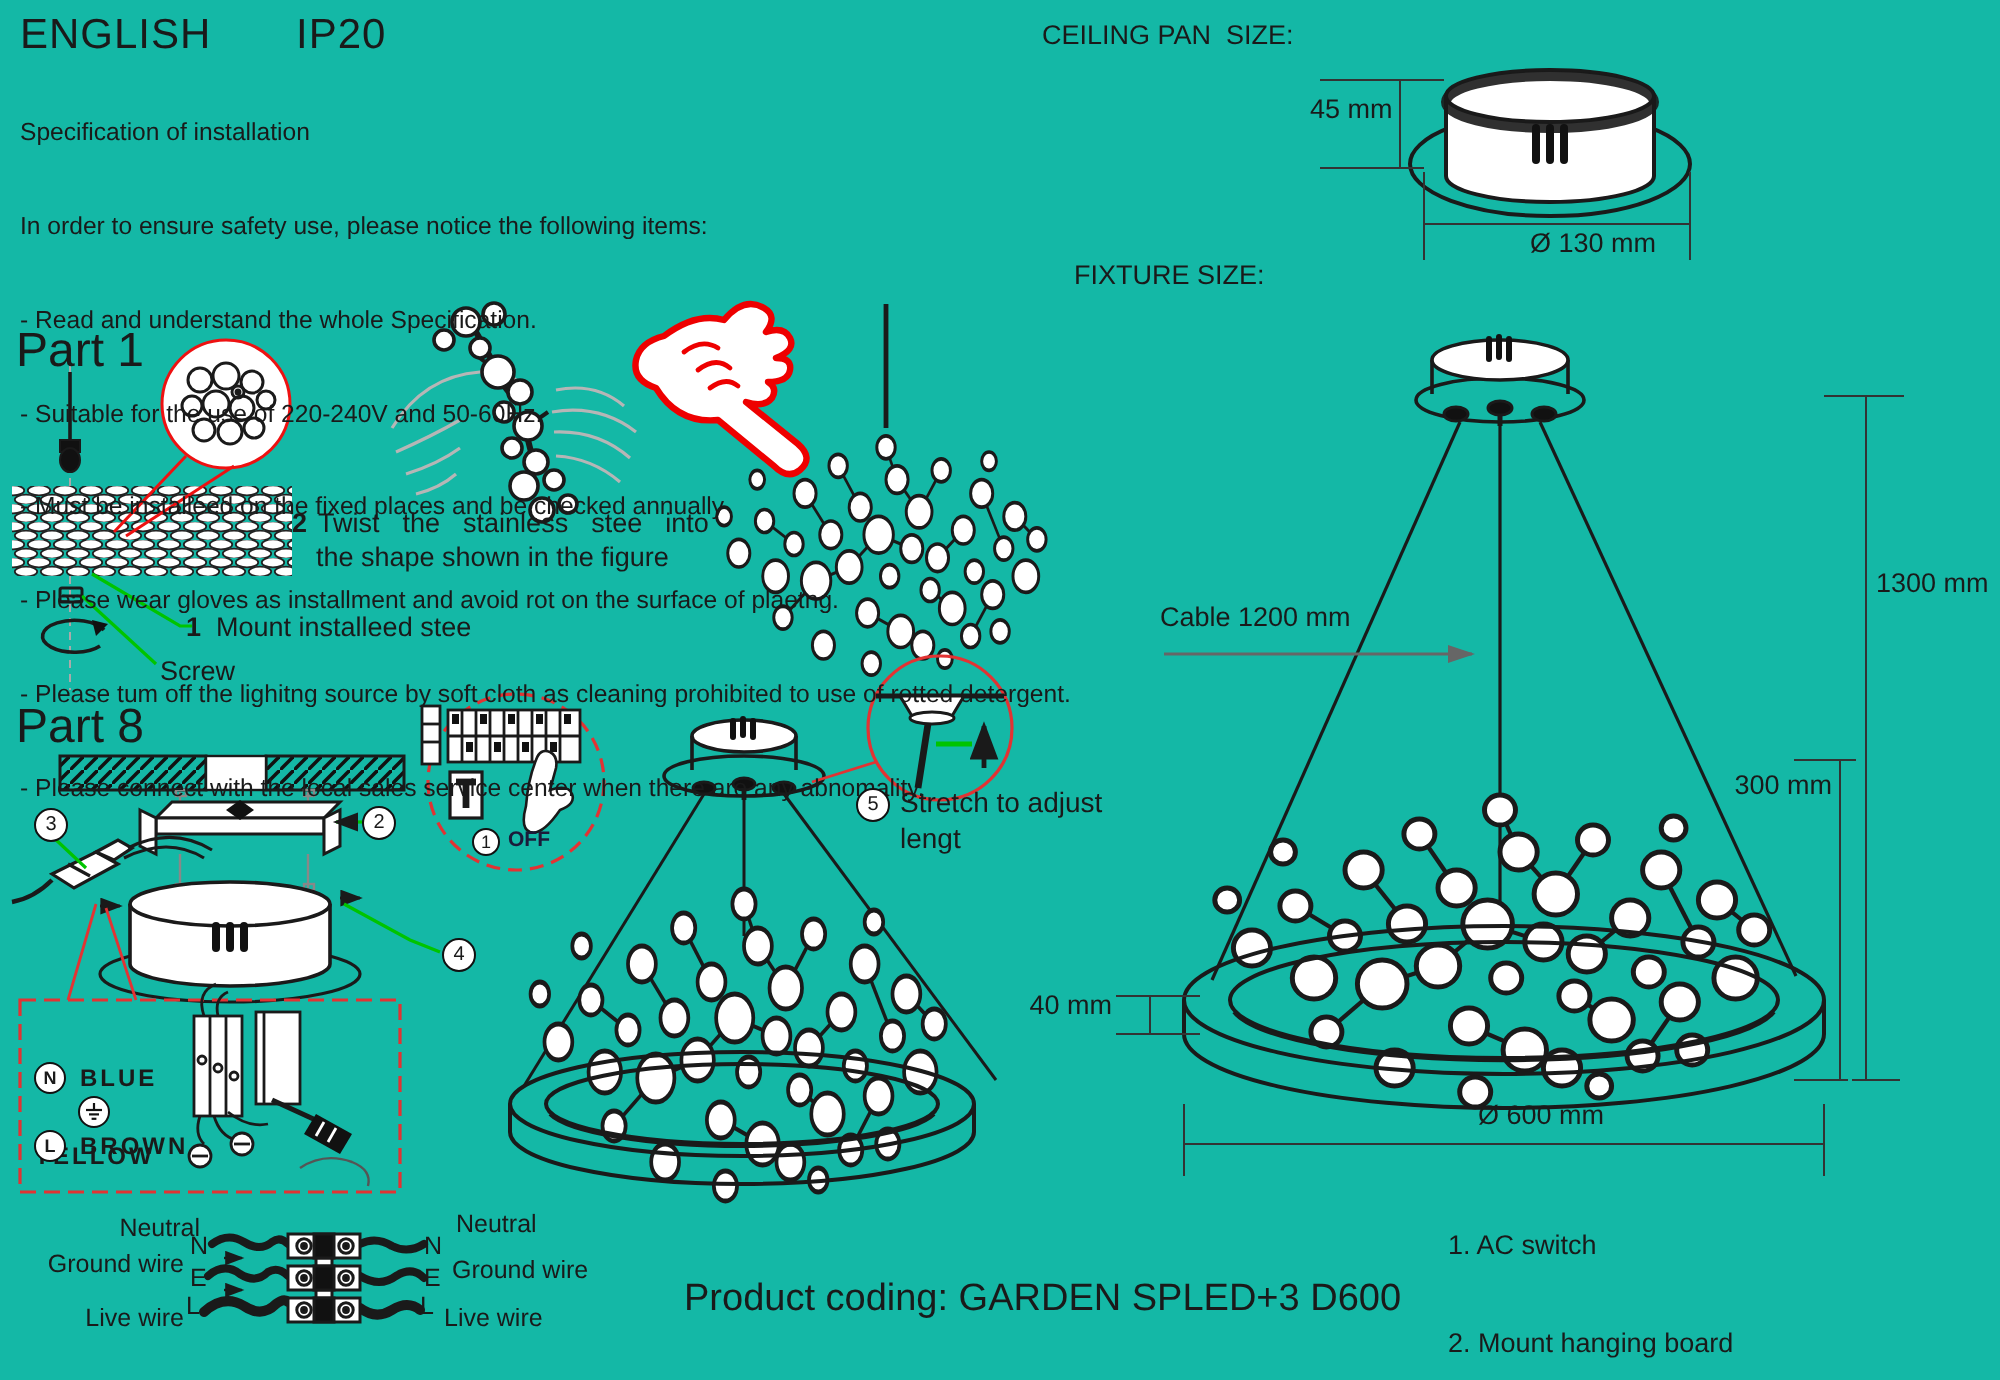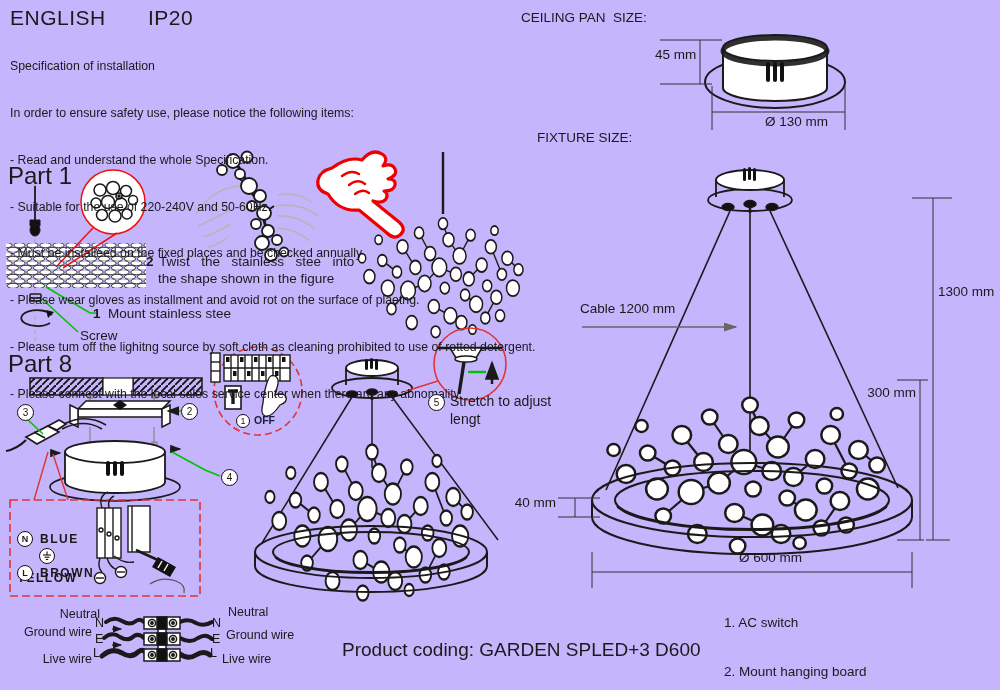--- a/index.html
+++ b/index.html
@@ -1,16 +1,16 @@
 <!DOCTYPE html>
 <html><head>
 <meta charset="utf-8">
 <style>
   html,body{margin:0;padding:0;background:#fff;}
-  .page{position:relative;width:1000px;height:690px;background:#c4b5fd;overflow:hidden;
+  .page{position:relative;width:1000px;height:690px;background:#14b8a6;overflow:hidden;
         font-family:"Liberation Sans",sans-serif;color:#1a1a1a;}
   svg.canvas{position:absolute;left:0;top:0;}
   .t{position:absolute;white-space:pre;line-height:1.2;}
   .h1{font-size:21px;letter-spacing:.5px;}
   .part{font-size:24px;}
   .spec{font-size:12.3px;line-height:15.6px;}
   .mid{font-size:13.5px;}
   .sm{font-size:12.5px;}
   .b{font-weight:bold;}
   .prod{font-size:19px;margin-left:30px;}
@@ -484,21 +484,21 @@
 <div class="t mid" style="left:537px;top:130px;">FIXTURE SIZE:</div>
 <div class="t mid" style="left:580px;top:301px;">Cable 1200 mm</div>
 <div class="t mid" style="left:938px;top:284px;">1300 mm</div>
 <div class="t mid right" style="left:858px;top:385px;width:58px;">300 mm</div>
 <div class="t mid right" style="left:512px;top:495px;width:44px;">40 mm</div>
 <div class="t mid center" style="left:702px;top:550px;width:100px;">Ø 600 mm</div>
 
 <div class="t part" style="left:8px;top:162px;">Part 1</div>
 <div class="t mid" style="left:146px;top:254px;word-spacing:2px;"><span class="b">2</span><span> Twist  the  stainless  stee  into</span></div>
 <div class="t mid" style="left:158px;top:271px;">the shape shown in the figure</div>
-<div class="t mid" style="left:93px;top:306px;"><span class="b">1</span><span>  Mount stainless stee</span></div>
+<div class="t mid" style="left:93px;top:306px;"><span class="b">1</span><span>  Mount installeed stee</span></div>
 <div class="t mid" style="left:80px;top:328px;">Screw</div>
 
 <div class="t part" style="left:8px;top:350px;">Part 8</div>
 <span class="circ" style="left:17px;top:404px;">3</span>
 <span class="circ" style="left:181px;top:403px;">2</span>
 <span class="circ" style="left:221px;top:469px;">4</span>
 <span class="circ small" style="left:236px;top:414px;">1</span>
 <div class="t off" style="left:254px;top:414px;">OFF</div>
 
 <span class="circ" style="left:428px;top:394px;">5</span>

